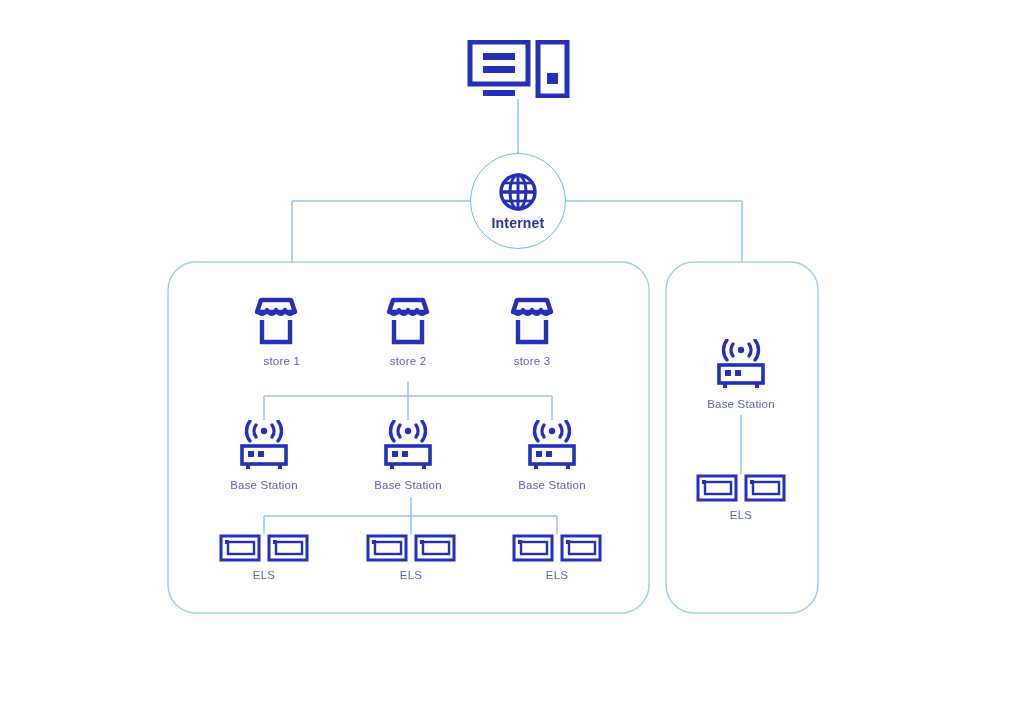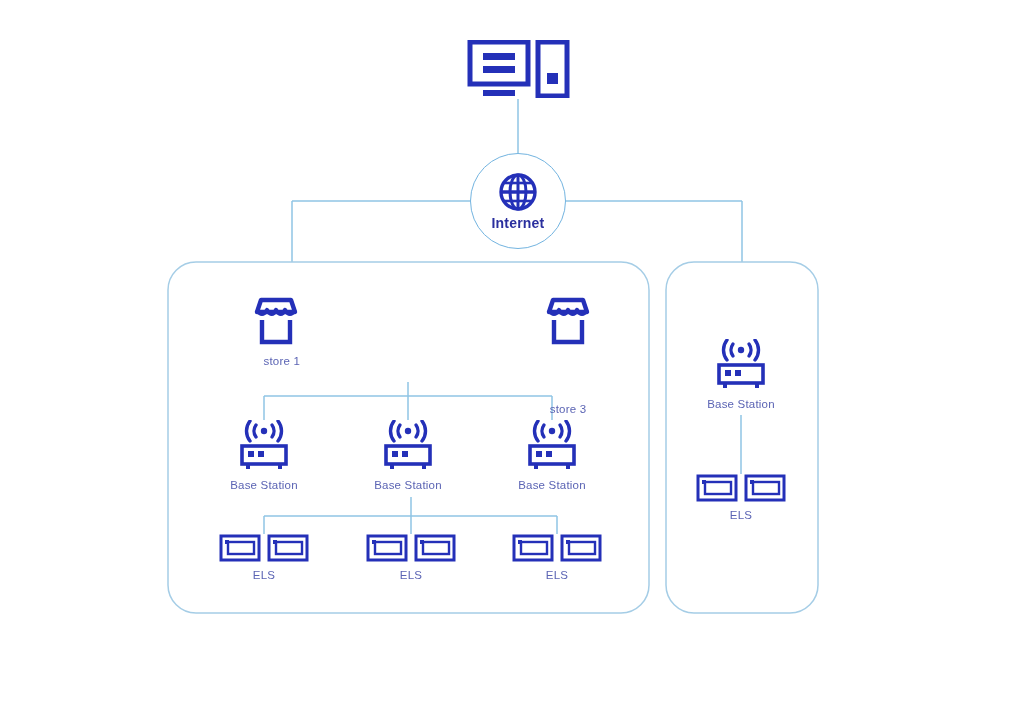--- a/index.html
+++ b/index.html
@@ -72,27 +72,35 @@
 
   <div class="node" style="left:220px;top:296px;width:80px;align-items:flex-end;">
     <svg width="48" height="52" viewBox="0 0 48 52" xmlns="http://www.w3.org/2000/svg">
       <path d="M5 16 L9 4 H39 L43 16 Z" fill="none" stroke="#2430b8" stroke-width="4.4" stroke-linejoin="round"></path>
       <path d="M5 14 q5 8 10 0 q5 8 9 0 q5 8 9 0 q5 8 10 0" fill="none" stroke="#2430b8" stroke-width="4.2" stroke-linejoin="round"></path>
       <polyline points="10,24 10,46 38,46 38,24" fill="none" stroke="#2430b8" stroke-width="4.4"></polyline>
     </svg>
     <div class="lbl">store 1</div>
   </div>
 
-
-  <div class="node" style="left:528px;top:296px;width:80px;gap:48px;">
+  <div class="node" style="left:368px;top:296px;width:80px;">
     <svg width="48" height="52" viewBox="0 0 48 52" xmlns="http://www.w3.org/2000/svg">
       <path d="M5 16 L9 4 H39 L43 16 Z" fill="none" stroke="#2430b8" stroke-width="4.4" stroke-linejoin="round"></path>
       <path d="M5 14 q5 8 10 0 q5 8 9 0 q5 8 9 0 q5 8 10 0" fill="none" stroke="#2430b8" stroke-width="4.2" stroke-linejoin="round"></path>
       <polyline points="10,24 10,46 38,46 38,24" fill="none" stroke="#2430b8" stroke-width="4.4"></polyline>
     </svg>
+    <div class="lbl">store 2</div>
+  </div>
+
+  <div class="node" style="left:492px;top:296px;width:80px;">
+    <svg width="48" height="52" viewBox="0 0 48 52" xmlns="http://www.w3.org/2000/svg">
+      <path d="M5 16 L9 4 H39 L43 16 Z" fill="none" stroke="#2430b8" stroke-width="4.4" stroke-linejoin="round"></path>
+      <path d="M5 14 q5 8 10 0 q5 8 9 0 q5 8 9 0 q5 8 10 0" fill="none" stroke="#2430b8" stroke-width="4.2" stroke-linejoin="round"></path>
+      <polyline points="10,24 10,46 38,46 38,24" fill="none" stroke="#2430b8" stroke-width="4.4"></polyline>
+    </svg>
     <div class="lbl">store 3</div>
   </div>
 
   <div class="node" style="left:204px;top:420px;width:120px;">
     <svg width="56" height="52" viewBox="0 0 56 52" xmlns="http://www.w3.org/2000/svg">
       <circle cx="28" cy="11" r="3.2" fill="#2430b8"></circle>
       <path d="M20 5 a10 10 0 0 0 0 12" fill="none" stroke="#2430b8" stroke-width="3.4" stroke-linecap="round"></path>
       <path d="M36 5 a10 10 0 0 1 0 12" fill="none" stroke="#2430b8" stroke-width="3.4" stroke-linecap="round"></path>
       <path d="M14 1 a16 16 0 0 0 0 20" fill="none" stroke="#2430b8" stroke-width="3.4" stroke-linecap="round"></path>
       <path d="M42 1 a16 16 0 0 1 0 20" fill="none" stroke="#2430b8" stroke-width="3.4" stroke-linecap="round"></path>

